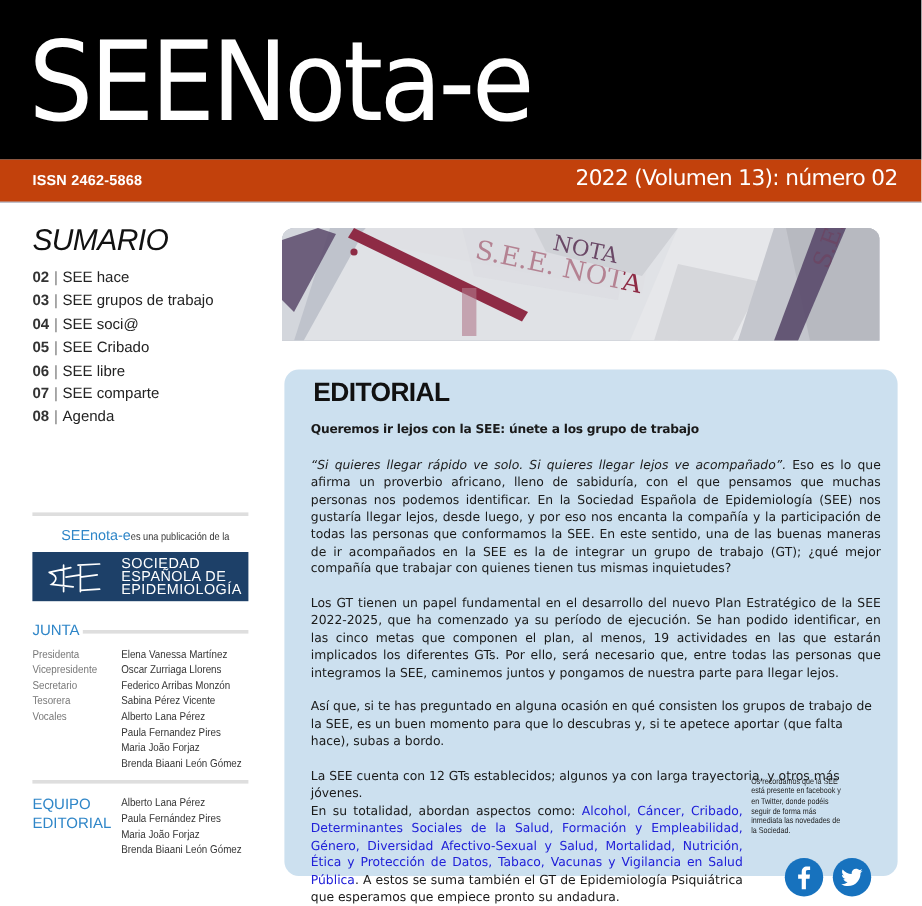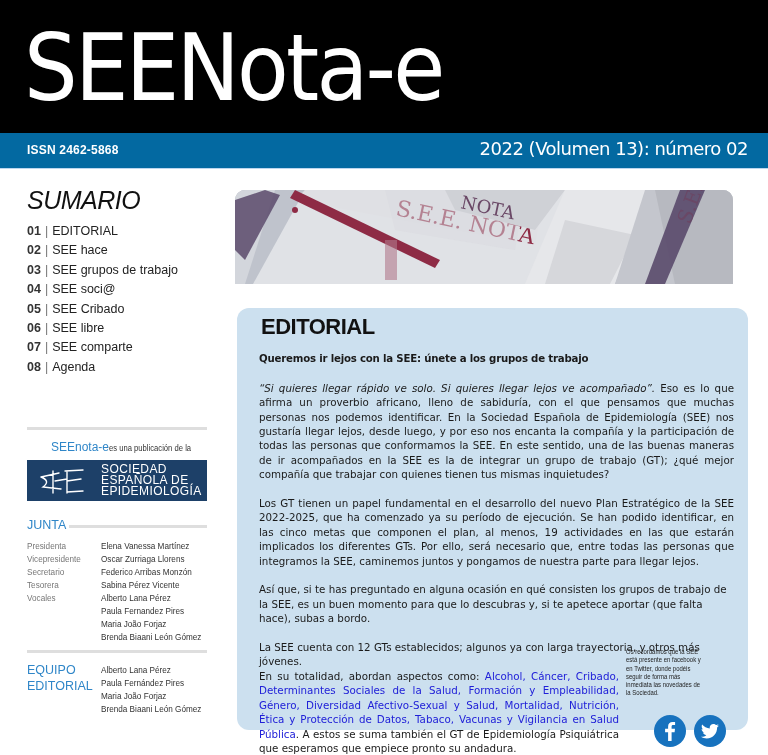--- a/index.html
+++ b/index.html
@@ -6,21 +6,21 @@
   html, body { width: 768px; height: 755px; overflow: hidden; background: #ffffff; }
   body { position: relative; font-family: "DejaVu Sans", sans-serif; color: #222; }
 
   .masthead { position: absolute; left: 0; top: 0; width: 768px; height: 133px; background: #000; }
   .masthead-title {
     position: absolute; left: 24px; top: 14px;
     font-family: "DejaVu Sans", sans-serif; font-weight: normal;
     font-size: 92px; letter-spacing: -3px; color: #fff; line-height: 110px;
     transform: scaleX(0.92); transform-origin: left top;
   }
-  .infobar { position: absolute; left: 0; top: 133px; width: 768px; height: 36px; background: #0369a1; border-bottom: 1px solid #bcd6ee; }
+  .infobar { position: absolute; left: 0; top: 133px; width: 768px; height: 36px; background: #c2410c; border-bottom: 1px solid #bcd6ee; }
   .issn { position: absolute; left: 27px; top: 10px; font-family: "Liberation Sans", sans-serif; font-weight: bold; font-size: 12px; color: #fff; letter-spacing: 0.2px; }
   .issue { position: absolute; right: 20px; top: 5px; font-family: "DejaVu Sans", sans-serif; font-size: 18px; color: #fff; letter-spacing: -0.5px; }
 
   
   .sumario-title { position: absolute; left: 27px; top: 186px; font-family: "Liberation Sans", sans-serif; font-size: 25px; color: #111; letter-spacing: -0.5px; font-style: italic; }
   .toc { position: absolute; left: 27px; top: 224px; list-style: none; }
   .toc li { height: 19.4px; font-family: "Liberation Sans", sans-serif; font-size: 12.5px; color: #222; white-space: nowrap; }
   .toc .num { font-weight: bold; color: #333; }
   .toc .sep { color: #777; margin: 0 4px; }
   .divider { position: absolute; left: 27px; width: 180px; height: 3px; background: #dedede; }
@@ -63,21 +63,20 @@
   </div>
   <div class="infobar">
     <span class="issn">ISSN 2462-5868</span>
     <span class="issue">2022 (Volumen 13): número 02</span>
   </div>
 </header>
 
 <aside>
   <div class="sumario-title">SUMARIO</div>
   <ul class="toc">
-    <li><span class="num">01</span><span class="sep">|</span><span>EDITORIAL</span></li>
     <li><span class="num">02</span><span class="sep">|</span><span>SEE hace</span></li>
     <li><span class="num">03</span><span class="sep">|</span><span>SEE grupos de trabajo</span></li>
     <li><span class="num">04</span><span class="sep">|</span><span>SEE soci@</span></li>
     <li><span class="num">05</span><span class="sep">|</span><span>SEE Cribado</span></li>
     <li><span class="num">06</span><span class="sep">|</span><span>SEE libre</span></li>
     <li><span class="num">07</span><span class="sep">|</span><span>SEE comparte</span></li>
     <li><span class="num">08</span><span class="sep">|</span><span>Agenda</span></li>
   </ul>
 
   <div class="divider" style="top:427px;"></div>
@@ -151,21 +150,21 @@
     <polygon points="445,0 470,0 430,94 410,94" fill="#5a4a6b" opacity="0.9"></polygon>
     <text x="455" y="35" font-family="DejaVu Serif, serif" font-size="20" fill="#6a4866" transform="rotate(-70 455 35)">S.E.</text>
     <circle cx="60" cy="20" r="3" fill="#8e2b45"></circle>
     <rect x="150" y="50" width="12" height="40" fill="#b07a8c" opacity="0.6"></rect>
   </svg>
 </div>
 
 <main class="panel">
   <h1 class="editorial-title">EDITORIAL</h1>
   <div class="article">
-    <p class="headline">Queremos ir lejos con la SEE: únete a los grupos de trabajo</p>
+    <p class="headline">Queremos ir lejos con la SEE: únete a los grupo de trabajo</p>
     <p class="justify"><span class="quote">“Si quieres llegar rápido ve solo. Si quieres llegar lejos ve acompañado”.</span><span> Eso es lo que afirma un proverbio africano, lleno de sabiduría, con el que pensamos que muchas personas nos podemos identificar. En la Sociedad Española de Epidemiología (SEE) nos gustaría llegar lejos, desde luego, y por eso nos encanta la compañía y la participación de todas las personas que conformamos la SEE. En este sentido, una de las buenas maneras de ir acompañados en la SEE es la de integrar un grupo de trabajo (GT); ¿qué mejor compañía que trabajar con quienes tienen tus mismas inquietudes?</span></p>
     <p class="justify">Los GT tienen un papel fundamental en el desarrollo del nuevo Plan Estratégico de la SEE 2022-2025, que ha comenzado ya su período de ejecución. Se han podido identificar, en las cinco metas que componen el plan, al menos, 19 actividades en las que estarán implicados los diferentes GTs. Por ello, será necesario que, entre todas las personas que integramos la SEE, caminemos juntos y pongamos de nuestra parte para llegar lejos.</p>
     <p>Así que, si te has preguntado en alguna ocasión en qué consisten los grupos de trabajo de la SEE, es un buen momento para que lo descubras y, si te apetece aportar (que falta hace), subas a bordo.</p>
     <p style="margin-bottom:0">
       <span style="display:block">La SEE cuenta con 12 GTs establecidos; algunos ya con larga trayectoria, y otros más jóvenes.</span>
       <span class="last-para" style="display:block"><span>En su totalidad, abordan aspectos como: </span><a class="link">Alcohol, Cáncer, Cribado, Determinantes Sociales de la Salud, Formación y Empleabilidad, Género, Diversidad Afectivo-Sexual y Salud, Mortalidad, Nutrición, Ética y Protección de Datos, Tabaco, Vacunas y Vigilancia en Salud Pública</a><span>. A estos se suma también el GT de Epidemiología Psiquiátrica que esperamos que empiece pronto su andadura.</span></span>
     </p>
   </div>
   <div class="social-note">Os recordamos que la SEE está presente en facebook y en Twitter, donde podéis seguir de forma más inmediata las novedades de la Sociedad.</div>
 </main>

